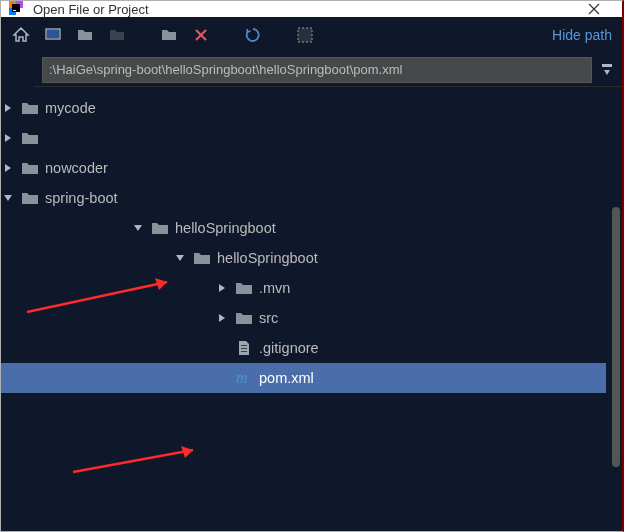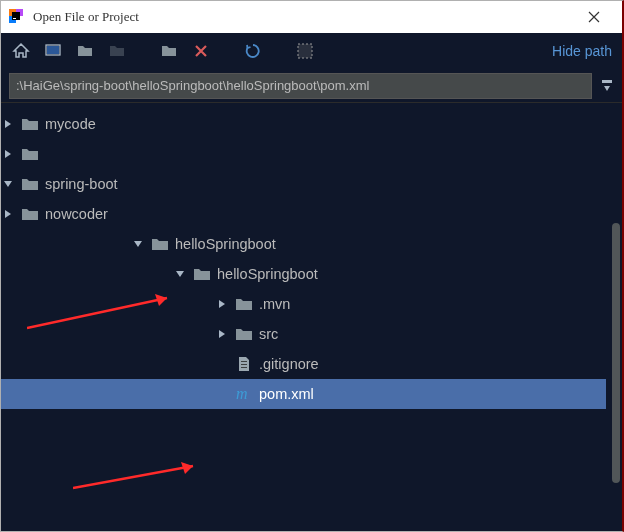--- a/index.html
+++ b/index.html
@@ -1,32 +1,32 @@
 <!DOCTYPE html>
 <html><head>
 <meta charset="utf-8">
 <style>
   * { box-sizing: border-box; margin: 0; padding: 0; }
   html, body { width: 624px; height: 532px; font-family: "Segoe UI", sans-serif; background: #fff; }
   body { position: relative; overflow: hidden; }
 
   .window { width: 624px; height: 532px; border: 1px solid #b0b0b0; border-right: 2px solid #7a0000; display: flex; flex-direction: column; background: #fff; }
-  .titlebar { height: 32px; display: flex; align-items: center; padding: 0 8px; background: #fff; font-family: Liberation Serif, serif; }
+  .titlebar { height: 16px; display: flex; align-items: center; padding: 0 8px; background: #fff; }
   .app-icon { width: 16px; height: 16px; margin-right: 8px; flex: 0 0 auto; }
   .title-text { font-size: 13px; color: #333; flex: 1 1 auto; }
   .close-btn { width: 40px; height: 32px; display: flex; align-items: center; justify-content: center; color: #333; cursor: pointer; font-size: 16px; }
 
   .content { flex: 1 1 auto; background: #0f172a; display: flex; flex-direction: column; overflow: hidden; }
 
   .toolbar { height: 36px; display: flex; align-items: center; padding: 0 10px; gap: 12px; }
   .tool-btn { width: 20px; height: 20px; display: flex; align-items: center; justify-content: center; color: #a9b7c6; }
   .tool-btn.disabled { opacity: 0.35; }
   .tool-link { color: #5896d6; font-size: 14px; margin-left: auto; cursor: pointer; }
 
-  .path-row { height: 34px; display: flex; align-items: center; padding: 0 6px 0 8px; gap: 6px; border-bottom: 1px solid #2b2b2b; }
+  .path-row { height: 34px; display: flex; align-items: center; padding: 0 6px 0 8px; gap: 6px; border-bottom: 1px solid #2b2b2b; margin-left: 33px; }
   .path-field { flex: 1 1 auto; height: 26px; background: #45494a; border: 1px solid #555; color: #bbbbbb; font-size: 13px; padding: 0 6px; white-space: nowrap; overflow: hidden; display: flex; align-items: center; }
   .path-drop { width: 18px; height: 18px; display: flex; align-items: center; justify-content: center; color: #a9b7c6; }
 
   .tree-area { flex: 1 1 auto; position: relative; overflow: hidden; }
   .tree { position: absolute; left: 0; right: 16px; top: 0; bottom: 0; padding-top: 6px; }
   .scroll-track { position: absolute; right: 2px; top: 120px; width: 8px; height: 260px; background: #515658; border-radius: 4px; }
   .tree-row { height: 30px; display: flex; align-items: center; color: #bbbbbb; font-size: 14.5px; cursor: default; position: relative; }
   .tree-row.selected { background: #4a6ea9; color: #fff; }
   .arrow { width: 14px; height: 14px; margin-right: 6px; display: inline-flex; align-items: center; justify-content: center; }
   .arrow svg { display: block; }
@@ -152,43 +152,43 @@
           <span class="ficon">
               <svg width="18" height="14" viewBox="0 0 18 14">
                 <path d="M1 2 L6 2 L8 4 L17 4 L17 13 L1 13 Z" fill="#87939a"></path>
               </svg>
             </span>
         </div>
 
         <div class="tree-row ind-1">
           <span class="arrow">
               <svg width="10" height="10" viewBox="0 0 10 10">
+                <path d="M2 1 L8 5 L2 9 Z" fill="#a9b7c6"></path>
+              </svg>
+            </span>
+          <span class="ficon">
+              <svg width="18" height="14" viewBox="0 0 18 14">
+                <path d="M1 2 L6 2 L8 4 L17 4 L17 13 L1 13 Z" fill="#87939a"></path>
+              </svg>
+            </span>
+          <span class="lbl">nowcoder</span>
+        </div>
+
+        <div class="tree-row ind-1">
+          <span class="arrow">
+              <svg width="10" height="10" viewBox="0 0 10 10">
                 <path d="M1 2 L9 2 L5 8 Z" fill="#a9b7c6"></path>
               </svg>
             </span>
           <span class="ficon">
               <svg width="18" height="14" viewBox="0 0 18 14">
                 <path d="M1 2 L6 2 L8 4 L17 4 L17 13 L1 13 Z" fill="#87939a"></path>
               </svg>
             </span>
           <span class="lbl">spring-boot</span>
-        </div>
-
-        <div class="tree-row ind-1">
-          <span class="arrow">
-              <svg width="10" height="10" viewBox="0 0 10 10">
-                <path d="M2 1 L8 5 L2 9 Z" fill="#a9b7c6"></path>
-              </svg>
-            </span>
-          <span class="ficon">
-              <svg width="18" height="14" viewBox="0 0 18 14">
-                <path d="M1 2 L6 2 L8 4 L17 4 L17 13 L1 13 Z" fill="#87939a"></path>
-              </svg>
-            </span>
-          <span class="lbl">nowcoder</span>
         </div>
 
         <div class="tree-row ind-3">
           <span class="arrow">
               <svg width="10" height="10" viewBox="0 0 10 10">
                 <path d="M1 2 L9 2 L5 8 Z" fill="#a9b7c6"></path>
               </svg>
             </span>
           <span class="ficon">
               <svg width="18" height="14" viewBox="0 0 18 14">

